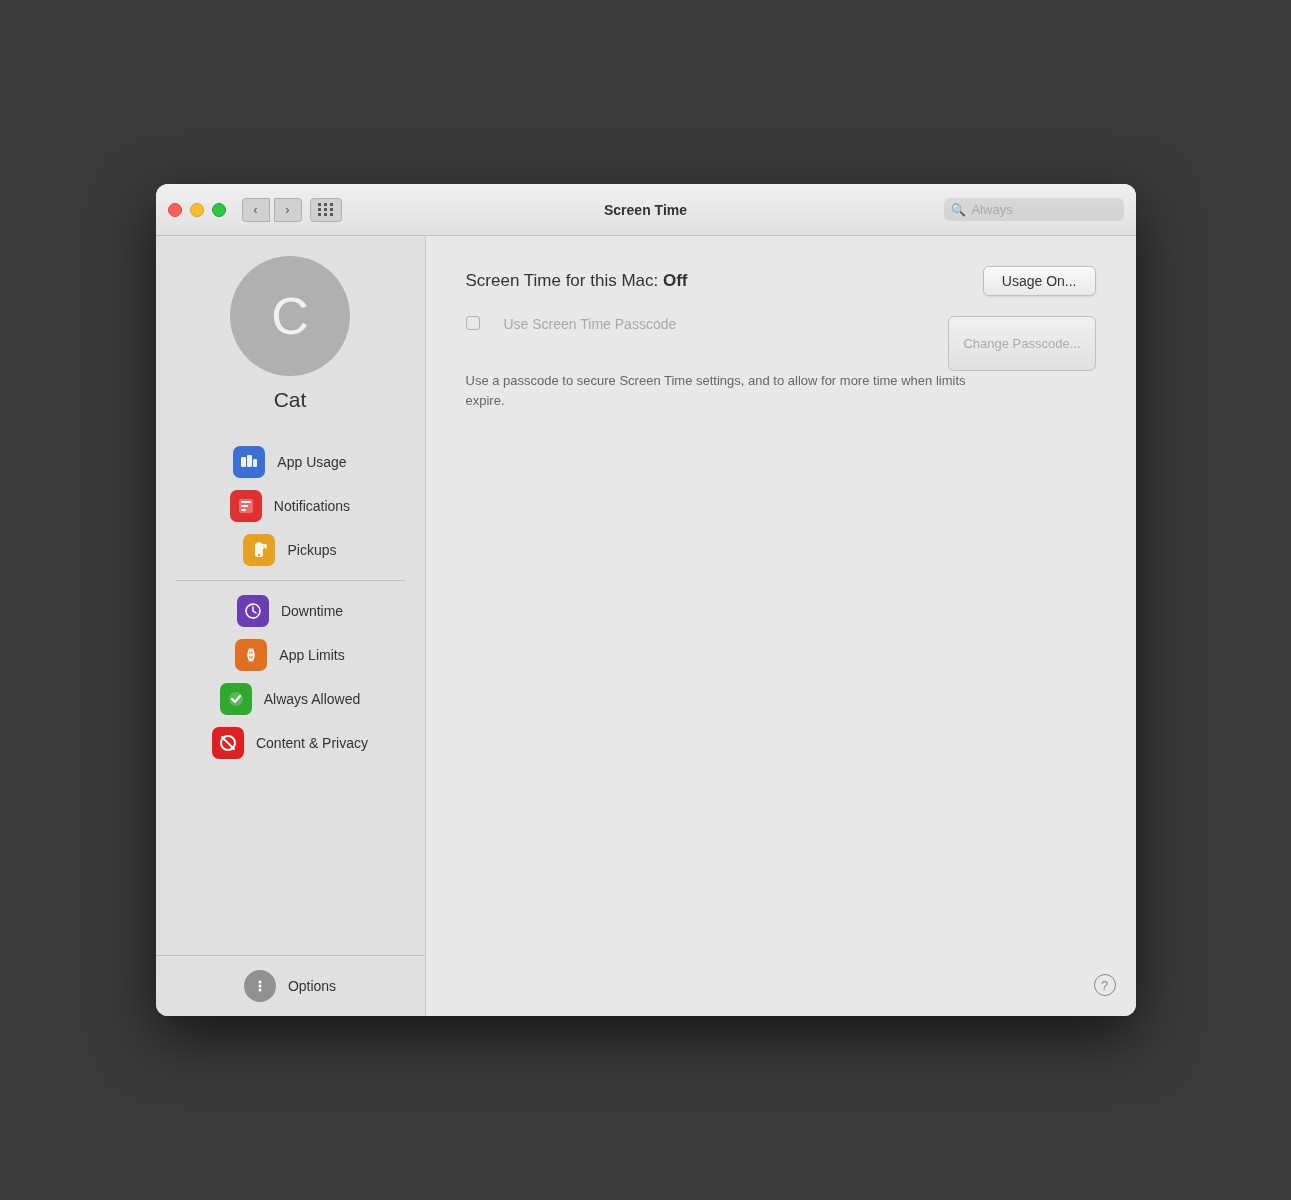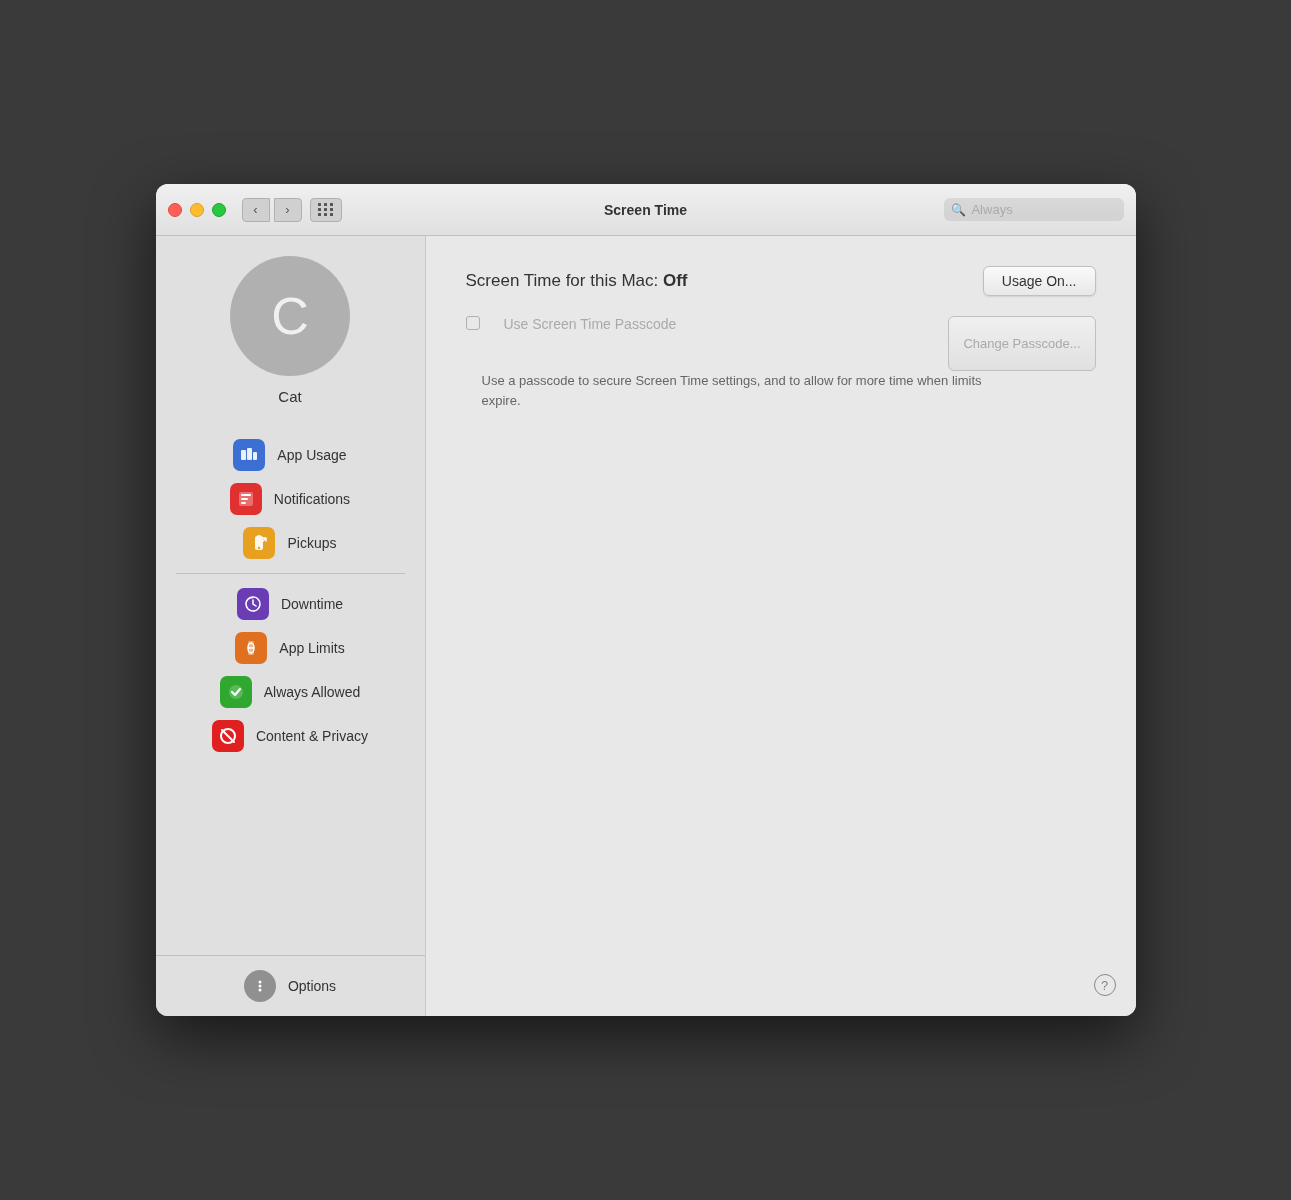--- a/index.html
+++ b/index.html
@@ -135,21 +135,21 @@
       background: #b0b0b0;
       display: flex;
       align-items: center;
       justify-content: center;
       font-size: 52px;
       font-weight: 300;
       color: #f0f0f0;
       margin-bottom: 12px;
     }
     .username {
-      font-size: 15px;
+      font-size: 21px;
       color: #333;
       font-weight: 400;
     }
     .sidebar-nav {
       padding: 8px 0;
       flex: 1;
     }
     .sidebar-item {
       display: flex;
       align-items: center;
@@ -246,21 +246,20 @@
       padding: 19px 14px;
       font-size: 13px;
       color: #aaa;
       cursor: not-allowed;
     }
     .passcode-description {
       font-size: 13px;
       color: #666;
       line-height: 1.5;
       max-width: 500px;
-      margin-left: 16px;
     }
     .help-btn {
       position: absolute;
       bottom: 20px;
       right: 20px;
       width: 22px;
       height: 22px;
       border-radius: 50%;
       border: 1.5px solid #888;
       display: flex;

